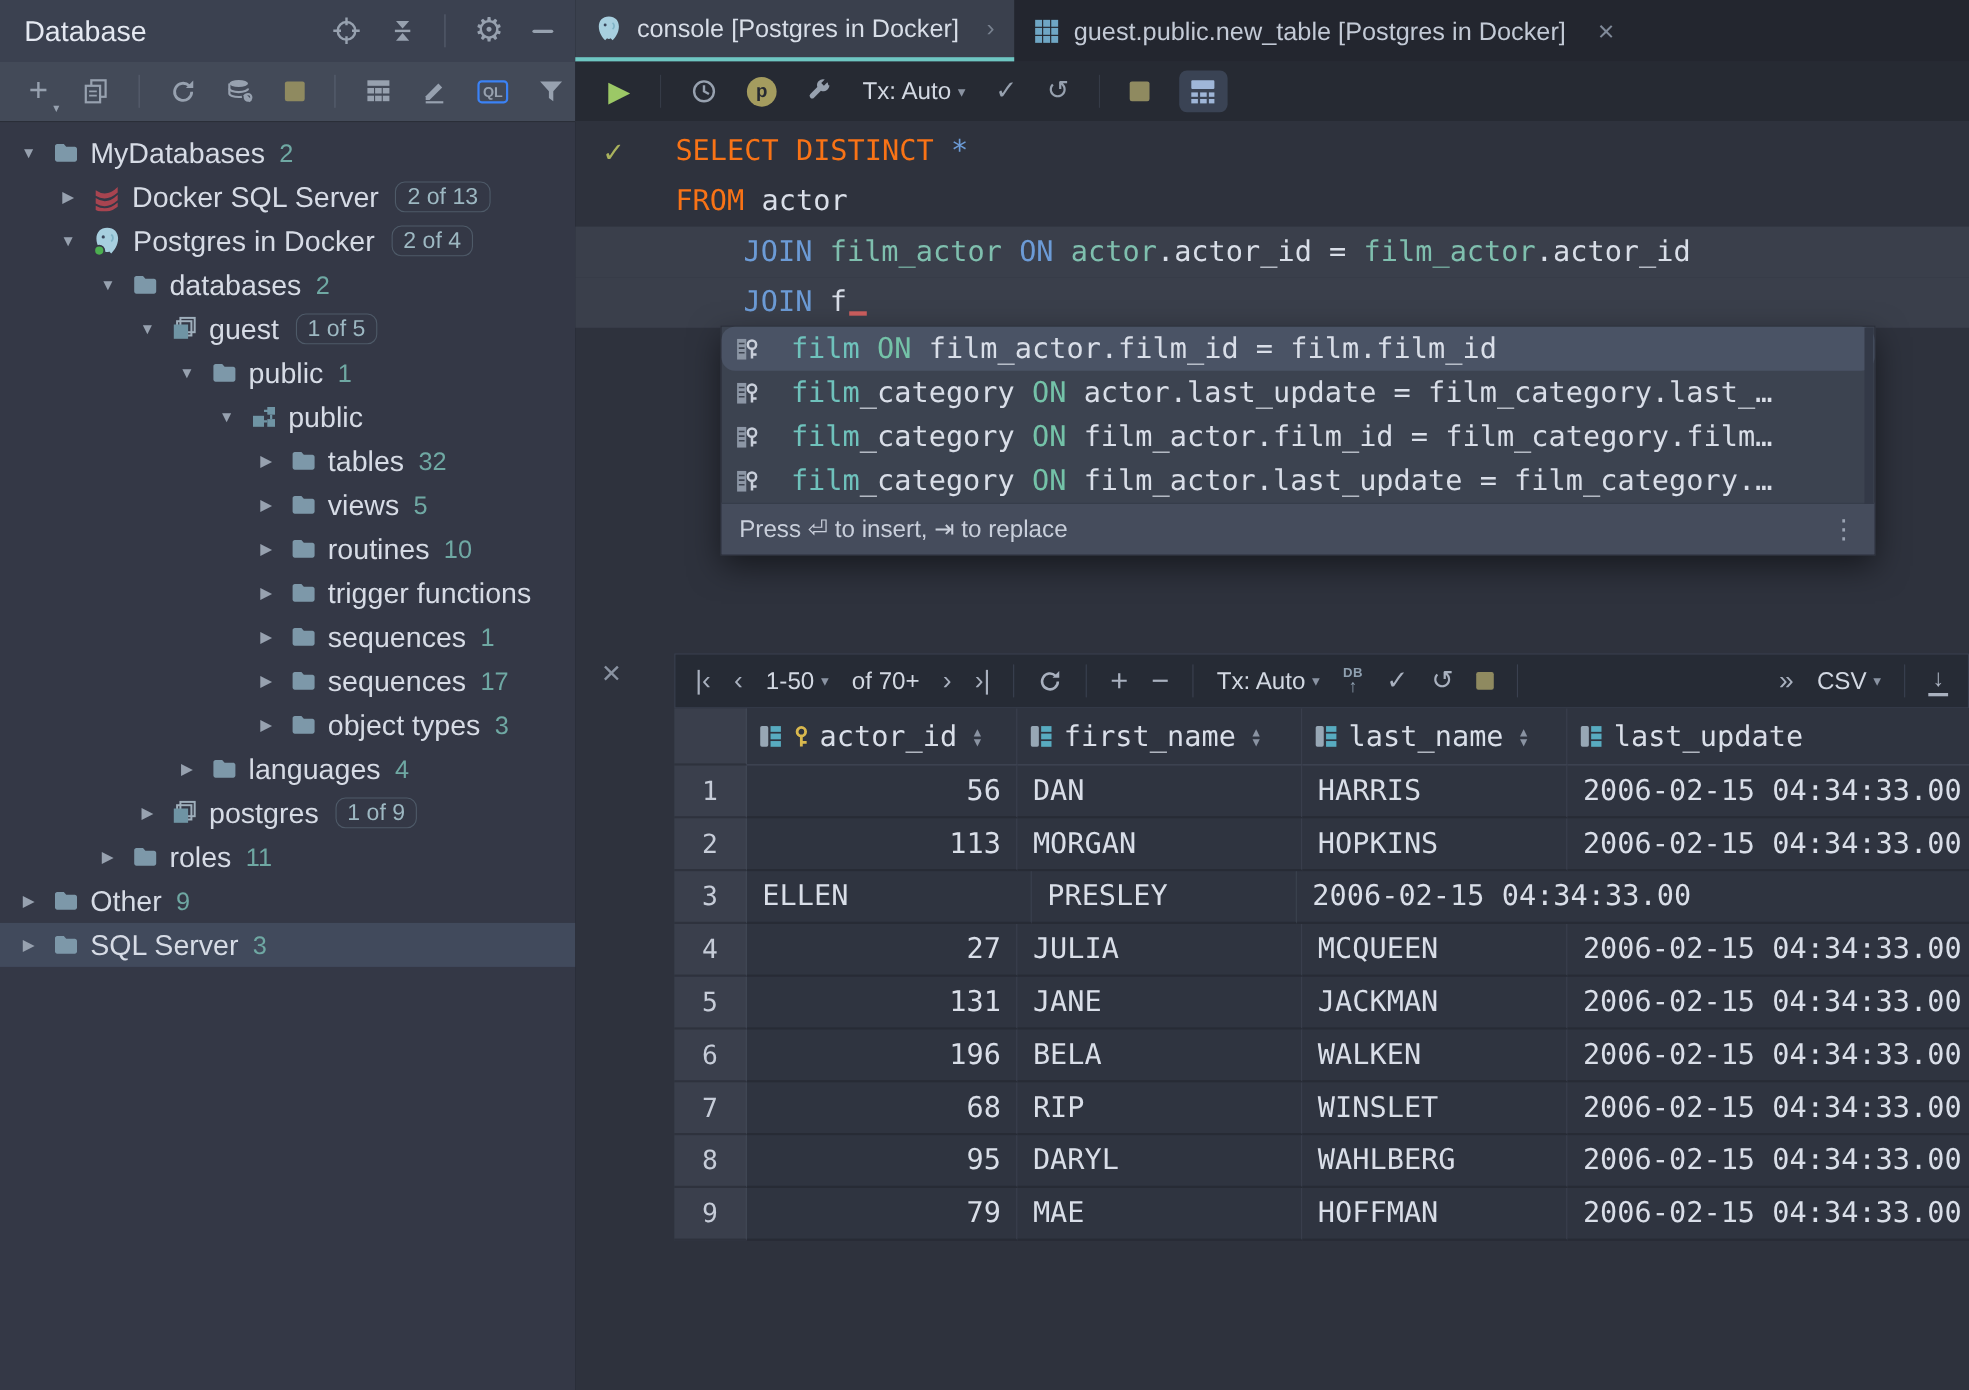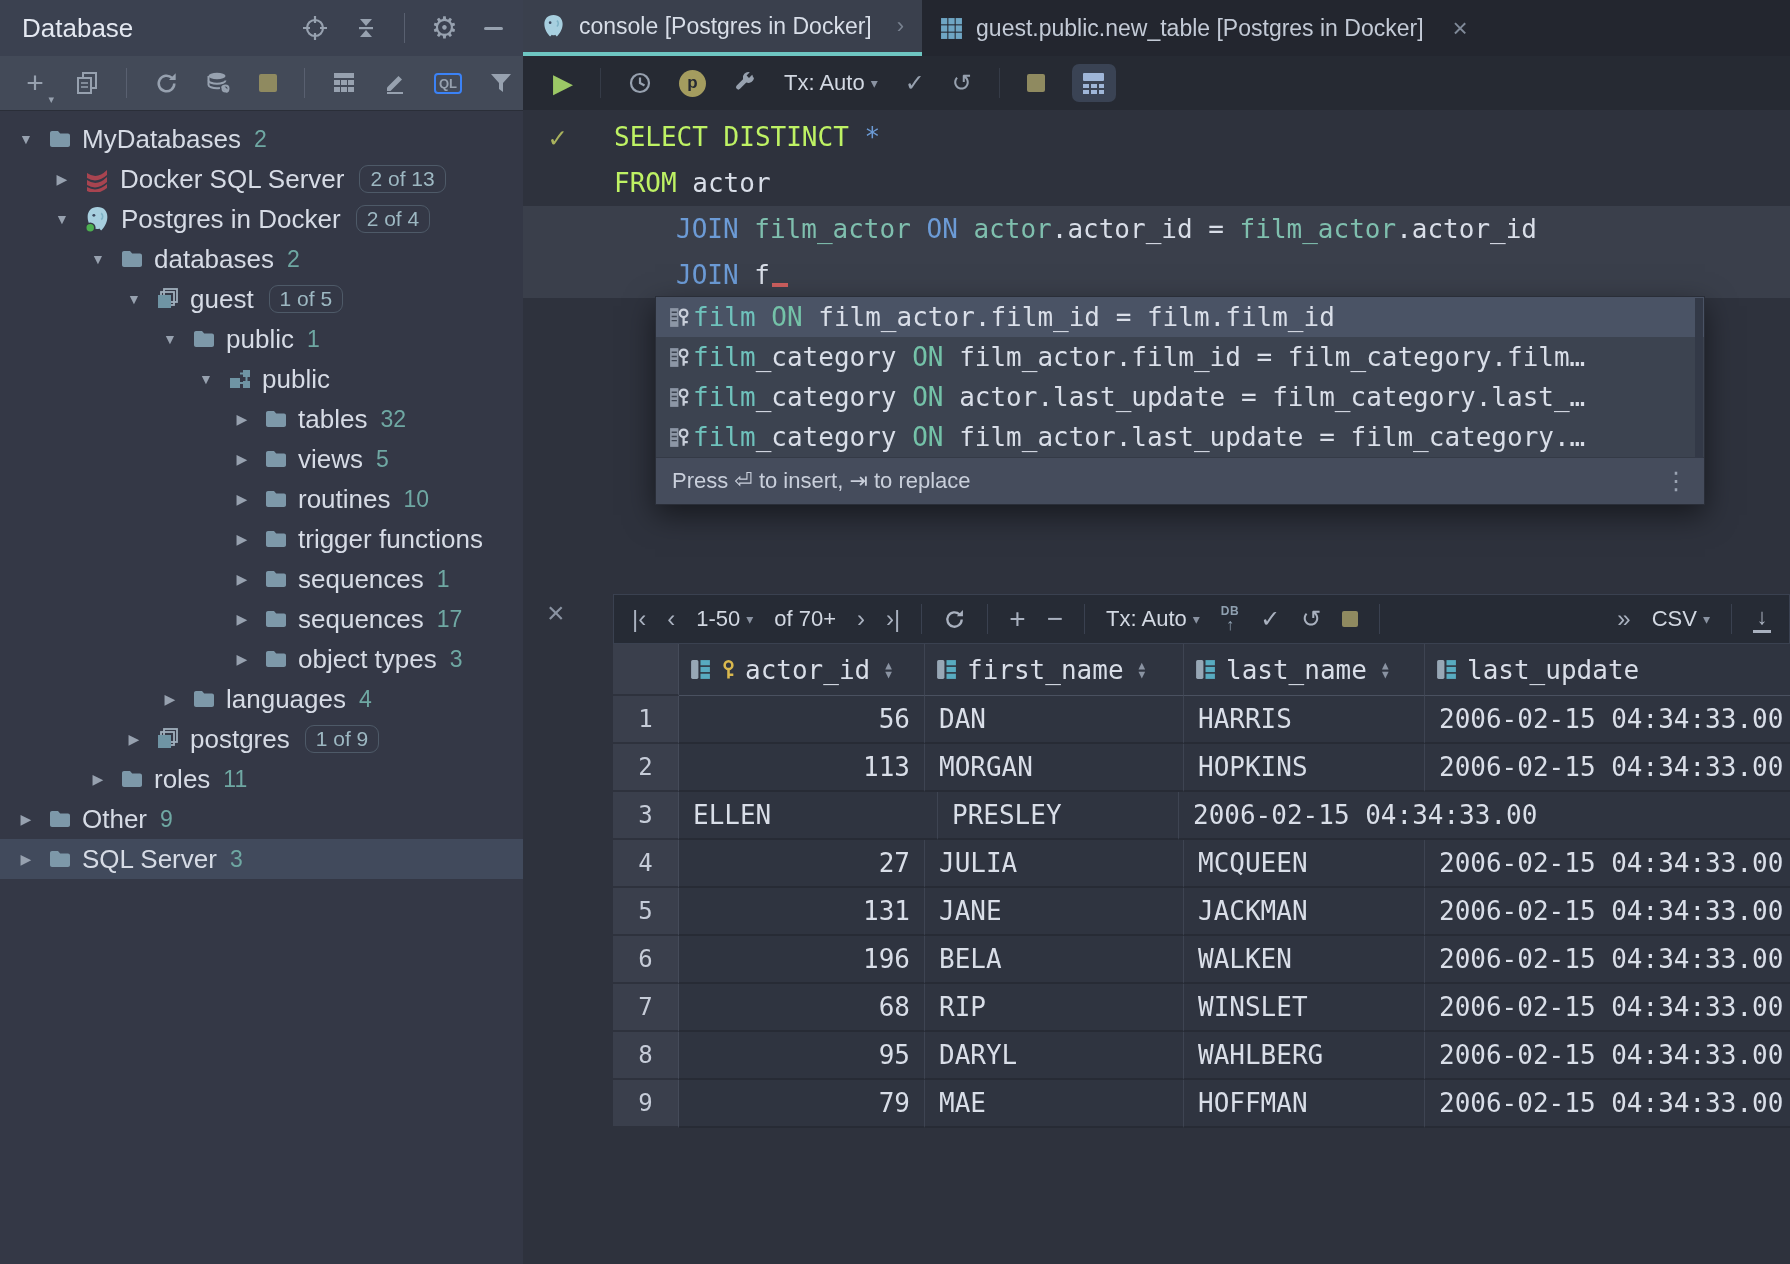--- a/index.html
+++ b/index.html
@@ -41,26 +41,26 @@
   .caret-dn{color:#8A93A2;font-size:14px;margin-left:6px;}
   .tbico{color:#97A1AF;font-size:24px;line-height:1;}
   .pcircle{width:27px;height:27px;border-radius:50%;background:#A49C5F;color:#262A33;font-size:17px;font-weight:bold;display:flex;align-items:center;justify-content:center;}
   .resbtn{width:44px;height:38px;border-radius:7px;background:#3A4354;display:flex;align-items:center;justify-content:center;}
 
   
   .editor{position:absolute;left:0;top:110px;right:0;bottom:0;}
   .edline{position:absolute;left:0;right:0;height:46px;display:flex;align-items:center;font-family:"DejaVu Sans Mono",monospace;font-size:26px;white-space:pre;}
   .stmt-hl{position:absolute;left:0;right:0;background:#3A3F4B;}
   .gutcheck{position:absolute;left:26px;color:#A9B25D;font-size:28px;font-weight:bold;}
-  .tok-kw{color:#bef264;} .tok-kw2{color:#6C9BD6;} .tok-tbl{color:#7FBFAE;} .tok-plain{color:#D9DEE8;} .tok-op{color:#6C9BD6;}
+  .tok-kw{color:#f97316;} .tok-kw2{color:#6C9BD6;} .tok-tbl{color:#7FBFAE;} .tok-plain{color:#D9DEE8;} .tok-op{color:#6C9BD6;}
   .caretbar{display:inline-block;width:16px;height:4px;background:#CE5F5F;margin-left:2px;transform:translateY(10px);}
 
   
   .popup{position:absolute;left:132px;top:296px;width:1048px;background:#3C4350;border:1px solid #2A2E38;box-shadow:0 10px 28px rgba(0,0,0,.5);z-index:6;}
-  .pitem{height:40px;display:flex;align-items:center;gap:0;padding-left:12px;font-family:"DejaVu Sans Mono",monospace;font-size:26px;white-space:pre;overflow:hidden;}
+  .pitem{height:40px;display:flex;align-items:center;gap:26px;padding-left:12px;font-family:"DejaVu Sans Mono",monospace;font-size:26px;white-space:pre;overflow:hidden;border-radius:12px;}
   .pitem.sel{background:#4A5365;}
   .pp-pre{color:#6FC2BC;} .pp-on{color:#74C2A8;} .pp-txt{color:#D9DEE8;}
   .pfoot{height:46px;background:#454C5C;border-top:1px solid #343A46;display:flex;align-items:center;padding:0 16px;font-size:22px;color:#C9CFDB;}
   .pkebab{margin-left:auto;color:#9AA3B2;font-size:24px;}
   .pp-scroll{position:absolute;right:1px;top:1px;width:8px;height:160px;background:#333947;}
 
   
   .res-close{position:absolute;left:24px;top:598px;font-size:30px;color:#8A93A2;line-height:1;}
   .res-toolbar{position:absolute;left:90px;right:0;top:594px;height:50px;background:#262B35;border:1px solid #3A4150;box-sizing:border-box;
                display:flex;align-items:center;gap:21px;padding:0 18px;}
@@ -458,27 +458,27 @@
               <rect x="2" y="3" width="8" height="18" fill="#8C96A5"></rect>
               <path d="M3.5 7h5M3.5 11h5M3.5 15h5" stroke="#3C4350" stroke-width="1.4"></path>
               <circle cx="15" cy="8" r="3.6" fill="none" stroke="#C9CFDA" stroke-width="2.2"></circle>
               <path d="M15 11.5V20M15 16.5h4" stroke="#C9CFDA" stroke-width="2.2"></path>
             </svg></span><span><span class="pp-pre">film</span><span class="pp-txt"></span><span class="pp-on"> ON </span><span class="pp-txt">film_actor.film_id = film.film_id</span></span></div>
         <div class="pitem"><span class="icon"><svg width="25" height="25" viewBox="0 0 24 24">
               <rect x="2" y="3" width="8" height="18" fill="#8C96A5"></rect>
               <path d="M3.5 7h5M3.5 11h5M3.5 15h5" stroke="#3C4350" stroke-width="1.4"></path>
               <circle cx="15" cy="8" r="3.6" fill="none" stroke="#C9CFDA" stroke-width="2.2"></circle>
               <path d="M15 11.5V20M15 16.5h4" stroke="#C9CFDA" stroke-width="2.2"></path>
-            </svg></span><span><span class="pp-pre">film</span><span class="pp-txt">_category</span><span class="pp-on"> ON </span><span class="pp-txt">film_actor.film_id = film_category.film…</span></span></div>
+            </svg></span><span><span class="pp-pre">film</span><span class="pp-txt">_category</span><span class="pp-on"> ON </span><span class="pp-txt">actor.last_update = film_category.last_…</span></span></div>
         <div class="pitem"><span class="icon"><svg width="25" height="25" viewBox="0 0 24 24">
               <rect x="2" y="3" width="8" height="18" fill="#8C96A5"></rect>
               <path d="M3.5 7h5M3.5 11h5M3.5 15h5" stroke="#3C4350" stroke-width="1.4"></path>
               <circle cx="15" cy="8" r="3.6" fill="none" stroke="#C9CFDA" stroke-width="2.2"></circle>
               <path d="M15 11.5V20M15 16.5h4" stroke="#C9CFDA" stroke-width="2.2"></path>
-            </svg></span><span><span class="pp-pre">film</span><span class="pp-txt">_category</span><span class="pp-on"> ON </span><span class="pp-txt">actor.last_update = film_category.last_…</span></span></div>
+            </svg></span><span><span class="pp-pre">film</span><span class="pp-txt">_category</span><span class="pp-on"> ON </span><span class="pp-txt">film_actor.film_id = film_category.film…</span></span></div>
         <div class="pitem"><span class="icon"><svg width="25" height="25" viewBox="0 0 24 24">
               <rect x="2" y="3" width="8" height="18" fill="#8C96A5"></rect>
               <path d="M3.5 7h5M3.5 11h5M3.5 15h5" stroke="#3C4350" stroke-width="1.4"></path>
               <circle cx="15" cy="8" r="3.6" fill="none" stroke="#C9CFDA" stroke-width="2.2"></circle>
               <path d="M15 11.5V20M15 16.5h4" stroke="#C9CFDA" stroke-width="2.2"></path>
             </svg></span><span><span class="pp-pre">film</span><span class="pp-txt">_category</span><span class="pp-on"> ON </span><span class="pp-txt">film_actor.last_update = film_category.…</span></span></div>
         <div class="pfoot">
           <span>Press ⏎ to insert, ⇥ to replace</span>
           <span class="pkebab">⋮</span>
         </div>

